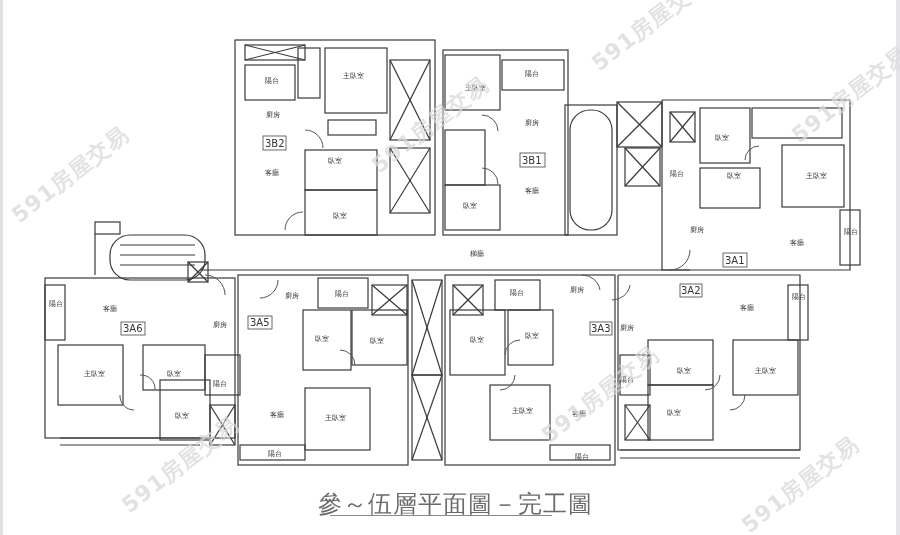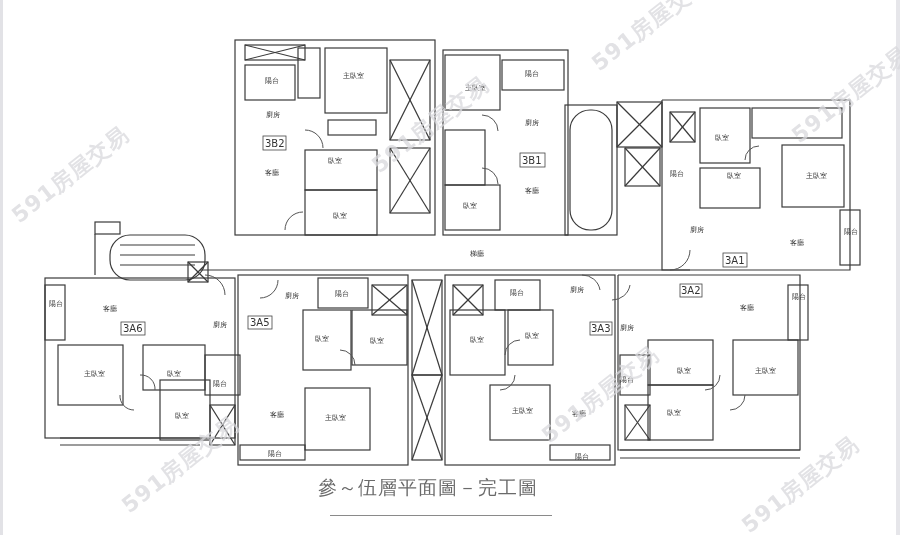--- a/index.html
+++ b/index.html
@@ -1,21 +1,21 @@
 <!DOCTYPE html>
 <html><head>
 <meta charset="utf-8">
 <style>
   html, body { margin:0; padding:0; background:#ffffff; }
   body { width:900px; height:535px; position:relative; overflow:hidden; font-family:"DejaVu Sans", sans-serif; }
   .edge-left { position:absolute; left:0; top:0; width:3px; height:535px; background:#e2e2e6; }
   .edge-right { position:absolute; right:0; top:0; width:4px; height:535px; background:#e6e6ea; }
   svg.plan { position:absolute; left:0; top:0; }
   .wm { position:absolute; color:#d9d9dd; font-size:22px; font-weight:bold; transform:rotate(-38deg); opacity:0.75; white-space:nowrap; letter-spacing:1px; }
-  .caption { position:absolute; left:318px; top:475px; font-size:19px; color:#6a6a6a; letter-spacing:1px; font-family:"DejaVu Serif", serif; }
+  .caption { position:absolute; left:318px; top:488px; font-size:24px; color:#6a6a6a; letter-spacing:1px; font-family:"DejaVu Serif", serif; }
   .caption-line { position:absolute; left:330px; top:515px; width:222px; height:1px; background:#8a8a8a; }
 </style>
 </head>
 <body>
 
 <div class="edge-left"></div>
 <div class="edge-right"></div>
 
 <svg class="plan" width="900" height="535" viewBox="0 0 900 535" font-family="DejaVu Sans, sans-serif">
   <g stroke="#3a3a3a" stroke-width="1.2" fill="none">

